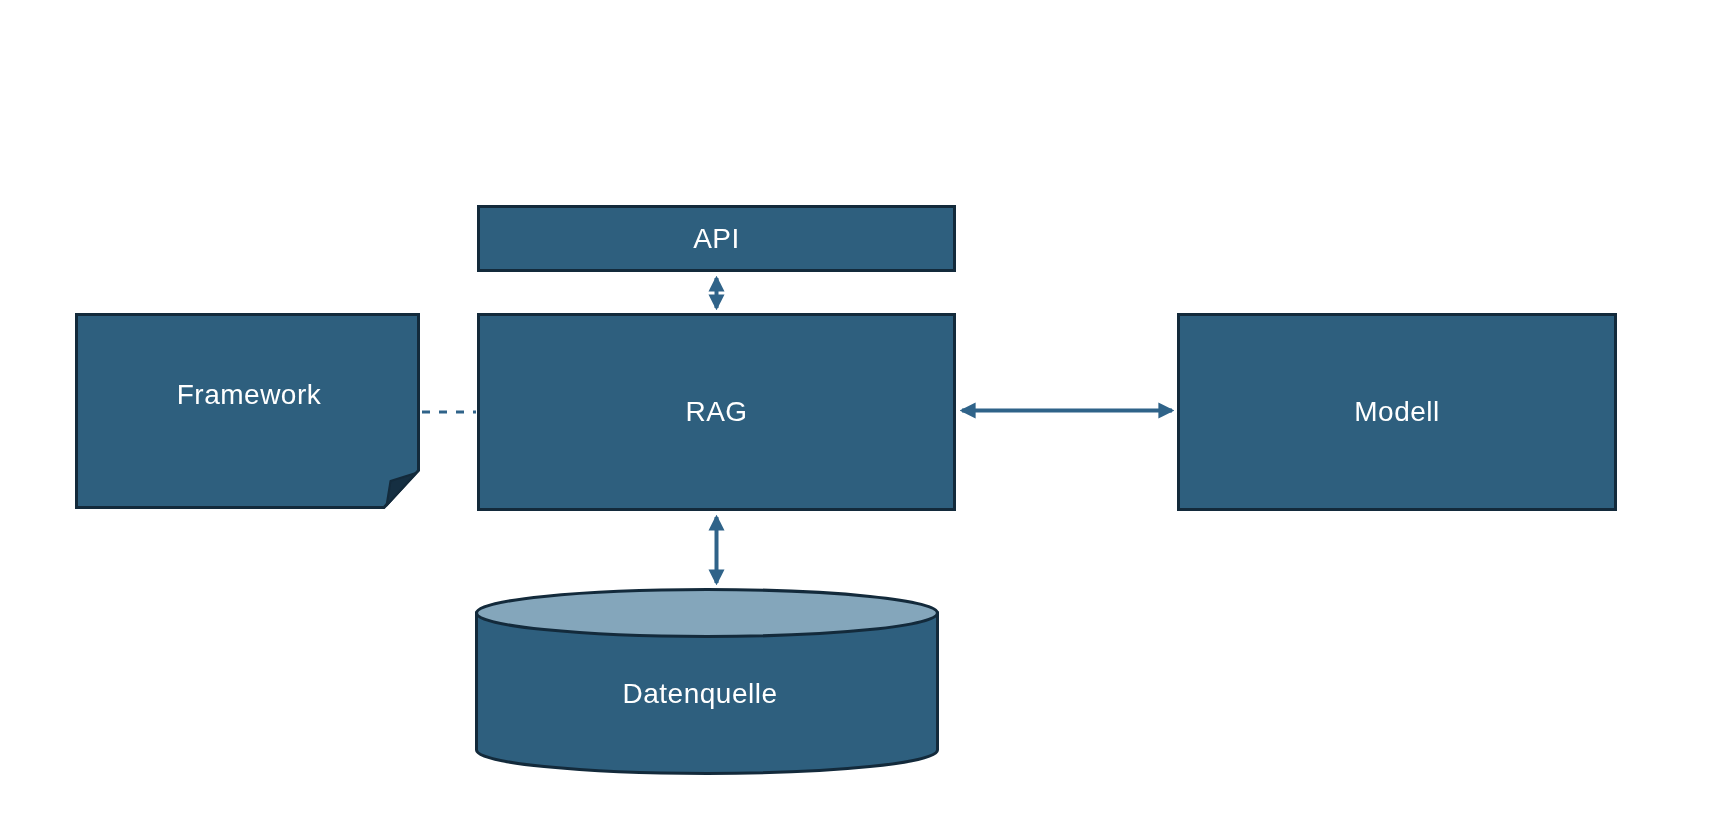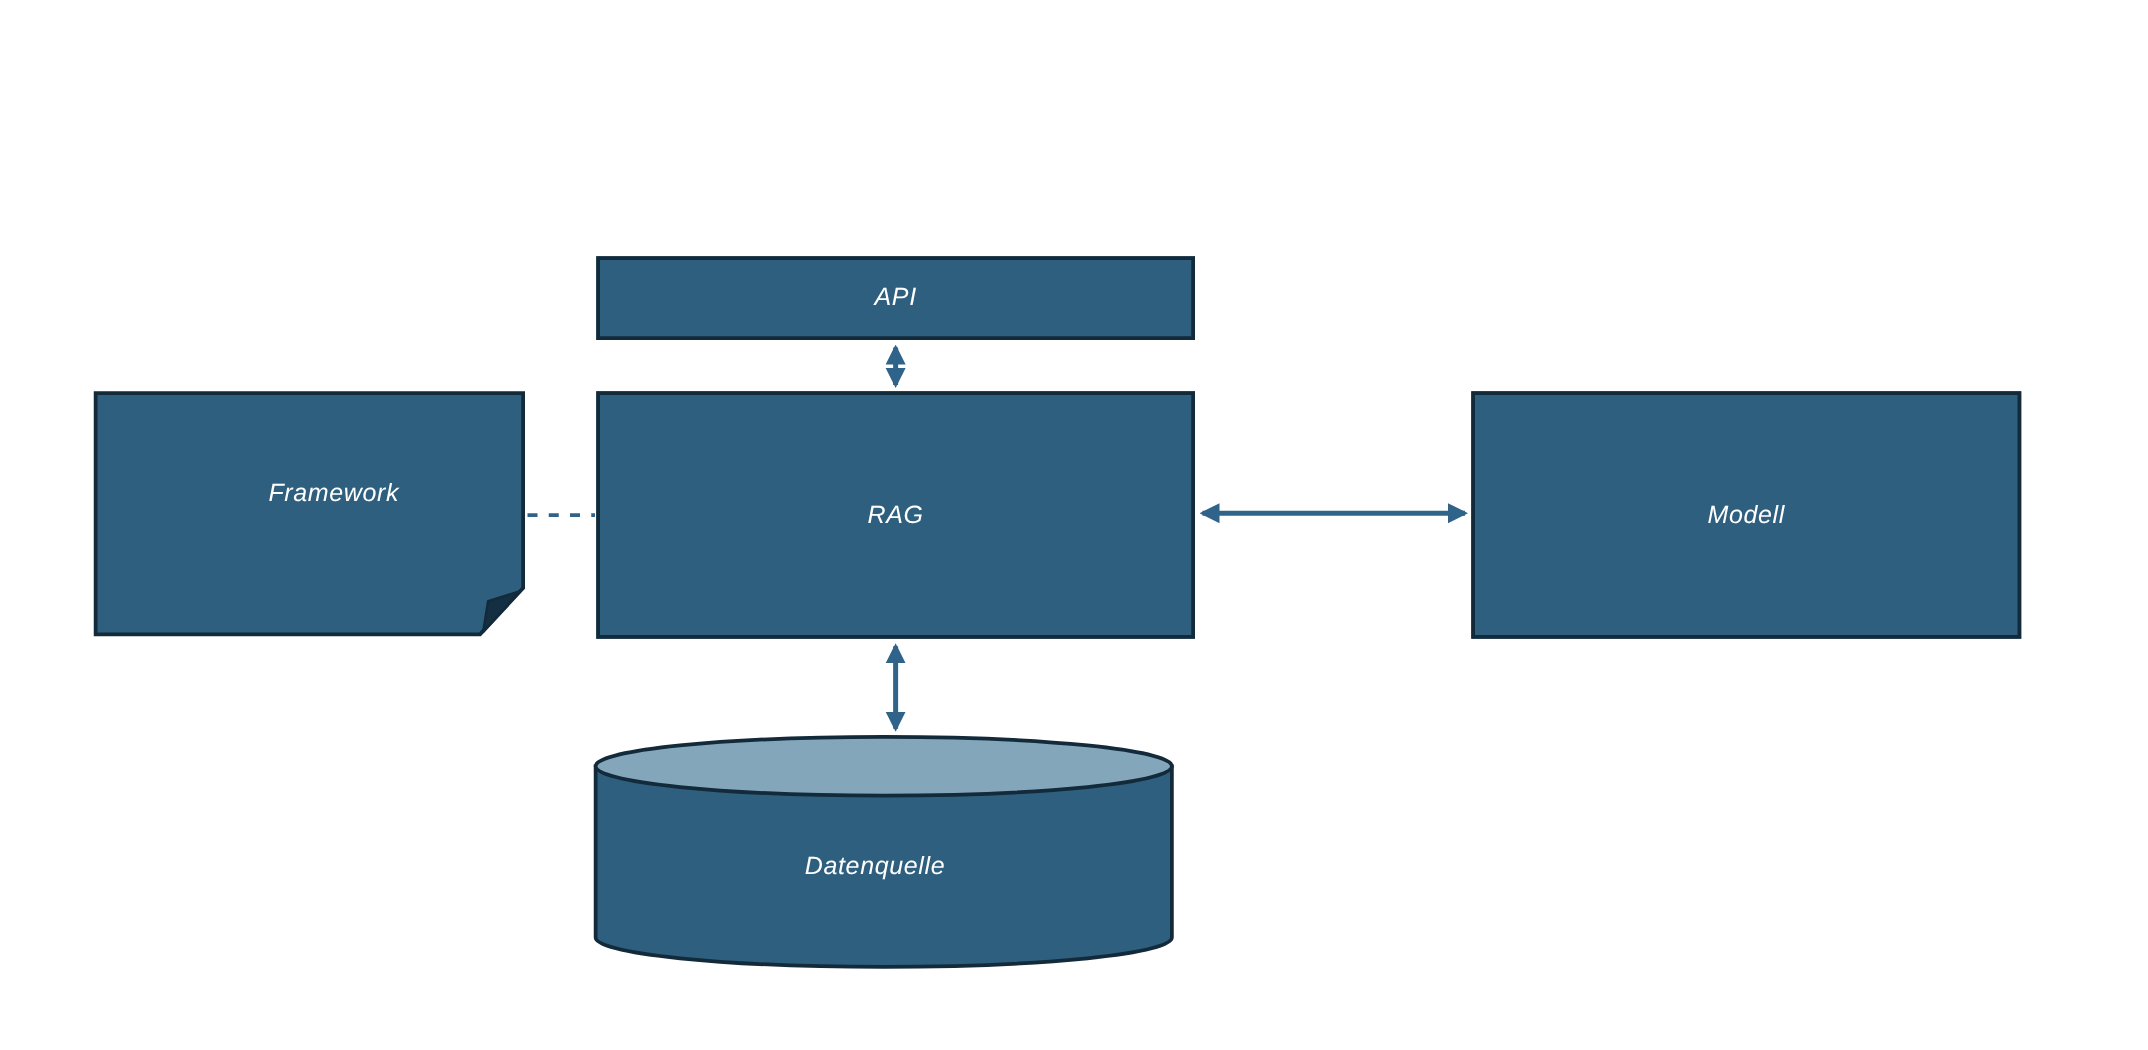--- a/index.html
+++ b/index.html
@@ -22,41 +22,40 @@
   }
   .box{
     position:absolute;
     background:var(--shape-fill);
     border:3px solid var(--shape-border);
     box-sizing:border-box;
     display:flex;align-items:center;justify-content:center;
   }
   .node-label{
     color:var(--label-text);
-    font-size:20px;
+    font-size:28px;
     letter-spacing:0.5px;
     user-select:none;
-    font-style:italic;
   }
   .overlay-label{
     position:absolute;
     display:flex;align-items:center;justify-content:center;
     pointer-events:none;
   }
   .edge-label{
     position:absolute;
     color:var(--annotation-text);
     font-size:30px;
     text-align:center;
     pointer-events:none;
   }
   #api-box   {left:477px;top:205px;width:479px;height:67px;}
   #rag-box   {left:477px;top:313px;width:479px;height:198px;}
   #modell-box{left:1177px;top:313px;width:440px;height:198px;}
-  #framework-label  {left:79px;top:313px;width:376px;height:164px;}
+  #framework-label  {left:61px;top:313px;width:376px;height:164px;}
   #datenquelle-label{left:476px;top:637px;width:448px;height:113px;}
   #http-label{left:967px;top:360px;width:200px;height:36px;line-height:36px;}
   svg.layer{position:absolute;left:0;top:0;pointer-events:none;}
   .shape-stroke{fill:var(--shape-fill);stroke:var(--shape-border);stroke-width:3;}
   .cyl-top{fill:var(--cylinder-top-fill);stroke:var(--shape-border);stroke-width:3;}
   .fold{fill:var(--fold-fill);stroke:var(--shape-border);stroke-width:2;stroke-linejoin:round;}
   .conn{stroke:var(--connector);stroke-width:4;fill:none;}
   .conn-dashed{stroke:var(--connector);stroke-width:3;fill:none;stroke-dasharray:8 9;}
   .arrowhead{fill:var(--connector);}
 </style>

